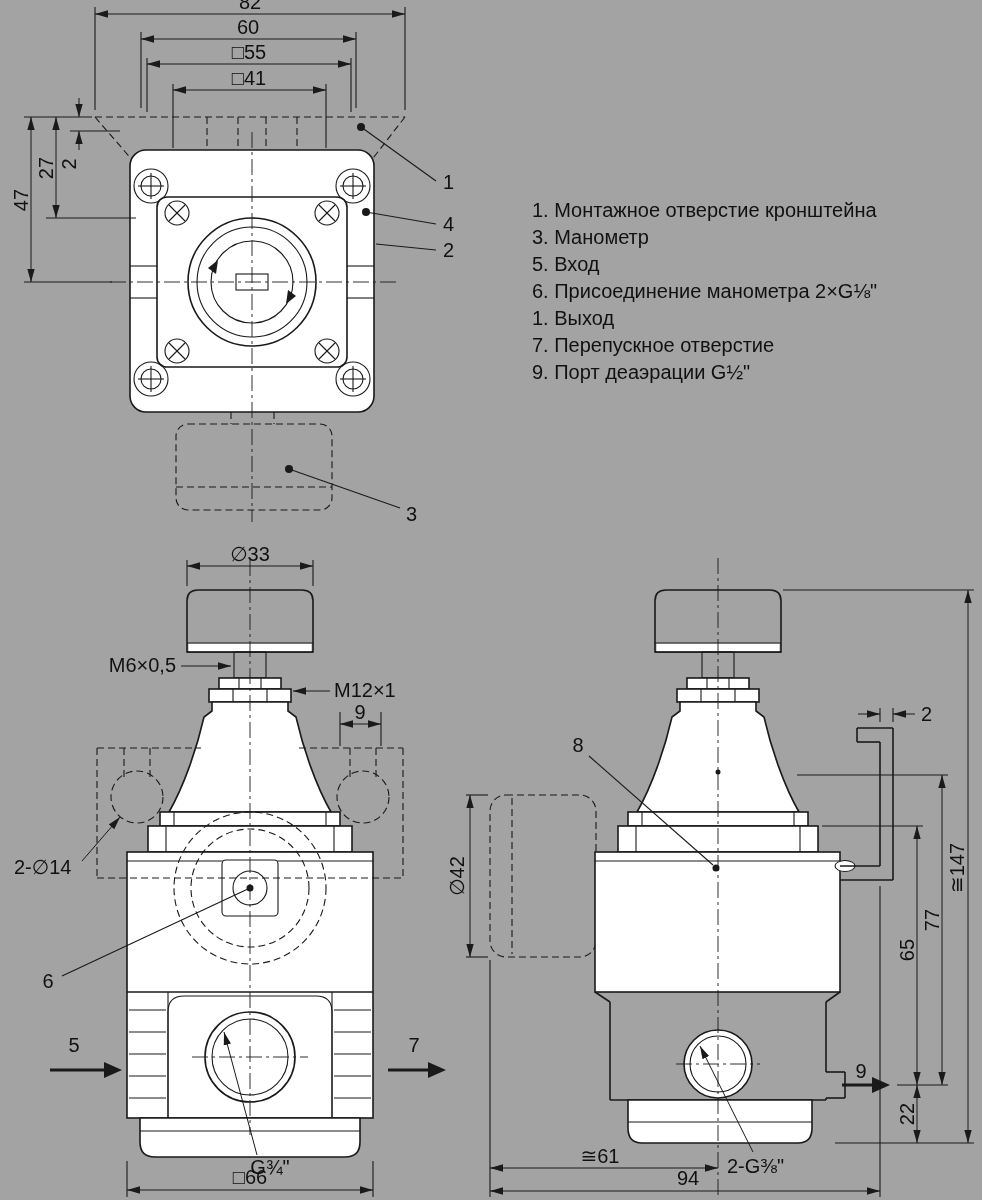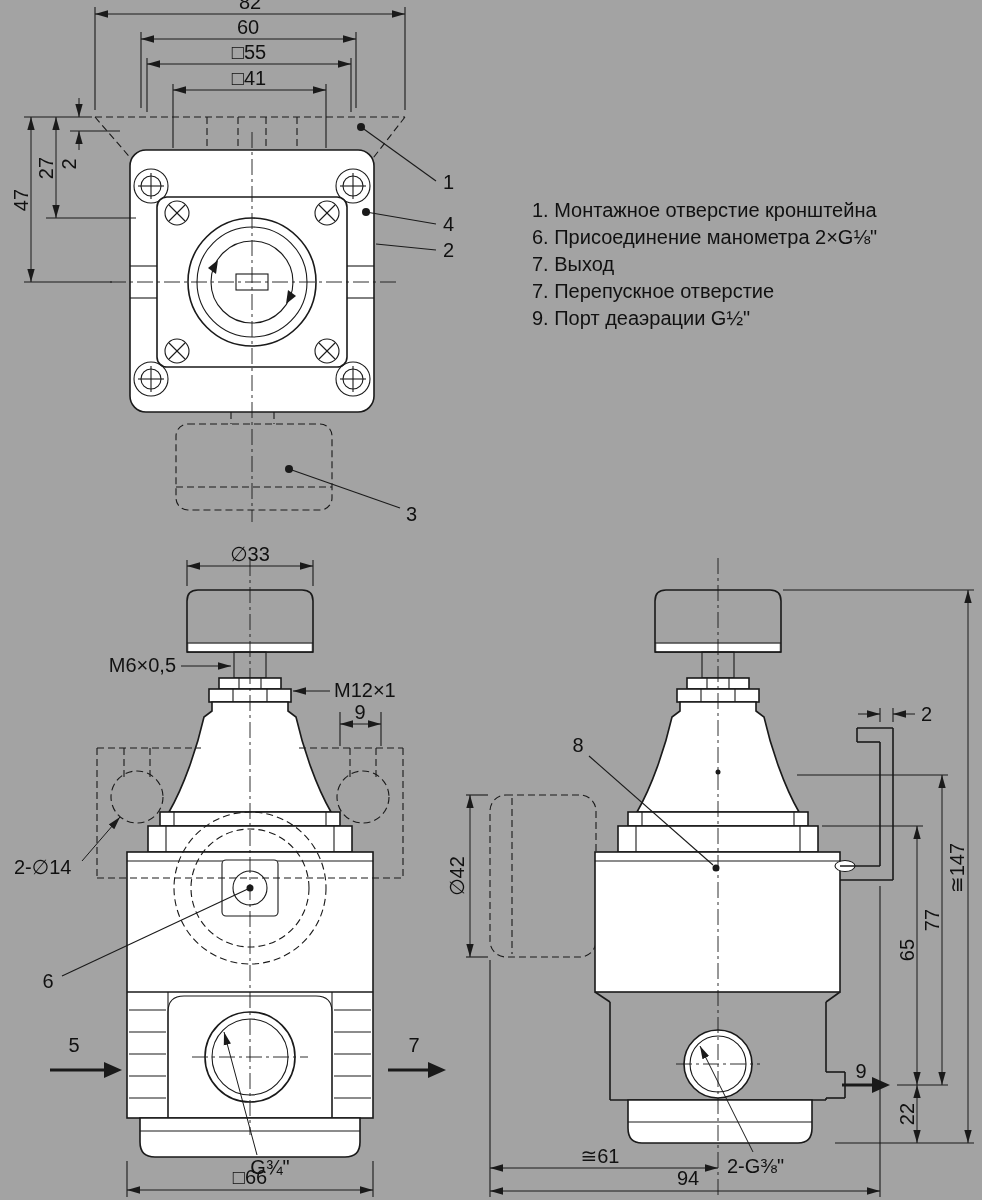--- a/index.html
+++ b/index.html
@@ -424,18 +424,20 @@
 
       <line class="thin" x1="880" y1="886" x2="880" y2="1197"></line>
       <line class="dim" x1="490" y1="1191" x2="880" y2="1191" marker-start="url(#arr)" marker-end="url(#arr)"></line>
       <text class="txt" x="688" y="1185" text-anchor="middle">94</text>
     </g>
   </g>
 </svg>
 
   <div class="legend">
     <div class="legend-item">1. Монтажное отверстие кронштейна</div>
+    <div class="legend-item">3. Манометр</div>
+    <div class="legend-item">5. Вход</div>
     <div class="legend-item">6. Присоединение манометра 2×G⅛"</div>
-    <div class="legend-item">7. Выход</div>
+    <div class="legend-item">1. Выход</div>
     <div class="legend-item">7. Перепускное отверстие</div>
     <div class="legend-item">9. Порт деаэрации G½"</div>
   </div>
 </div>
 
 </body></html>

